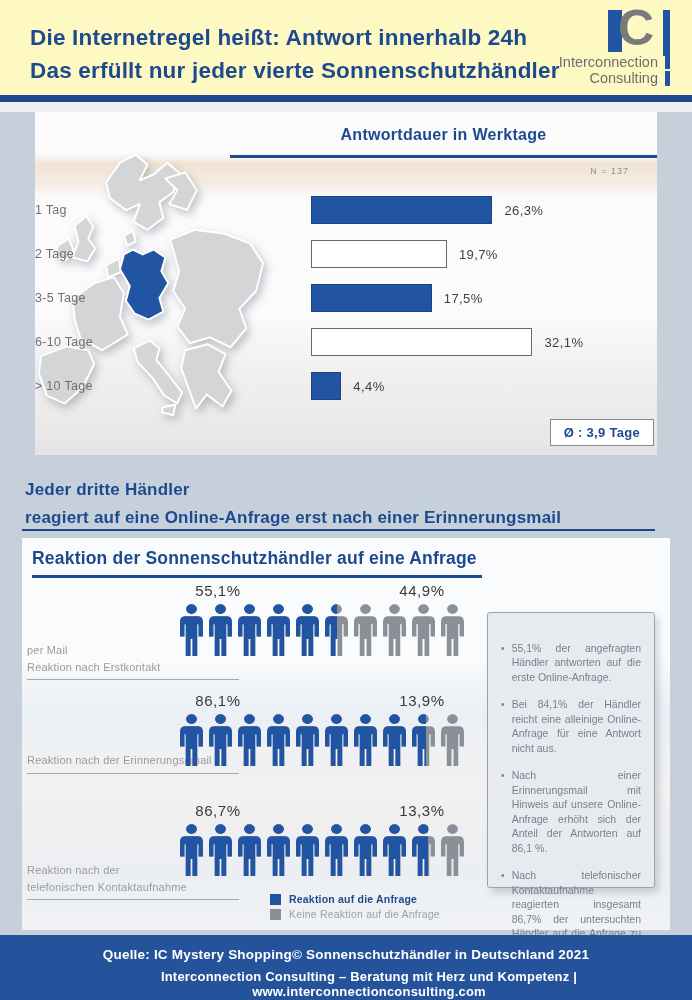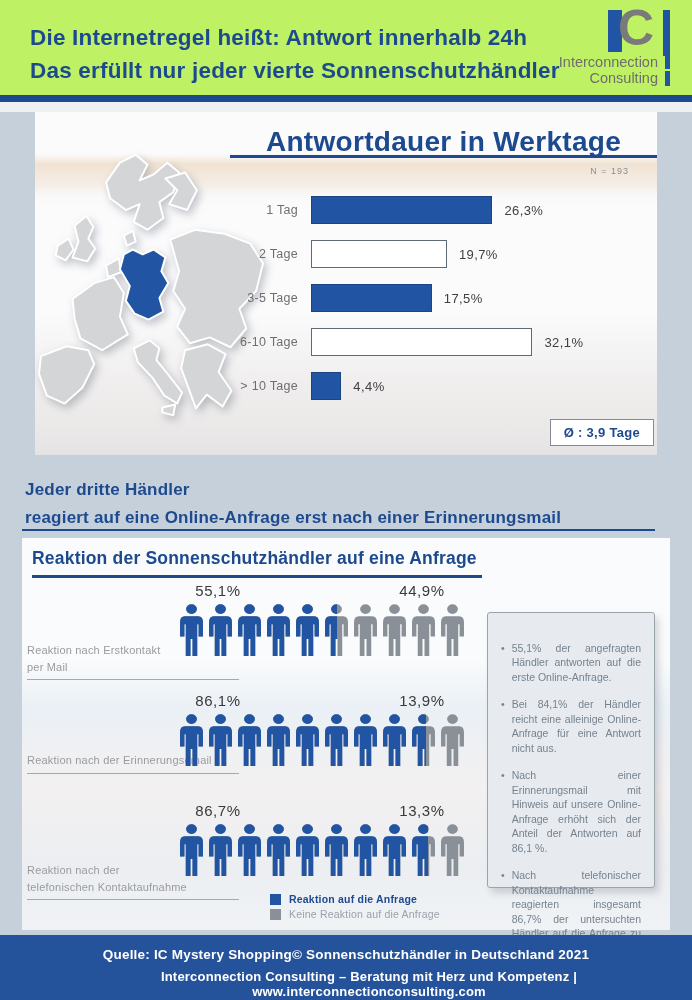--- a/index.html
+++ b/index.html
@@ -1,20 +1,20 @@
 <!DOCTYPE html>
 <html><head>
 <meta charset="utf-8">
 <style>
   html,body{margin:0;padding:0;}
   .page{position:relative;width:692px;height:1000px;overflow:hidden;
         background:#c6d0da;font-family:"Liberation Sans",sans-serif;}
 
   
-  .header{position:absolute;top:0;left:0;right:0;height:95px;background:#bef264;}
+  .header{position:absolute;top:0;left:0;right:0;height:95px;background:#fef9c3;}
   .header-title{position:absolute;left:30px;top:22px;font-size:22.5px;font-weight:bold;
         color:#1d4a8f;line-height:1.45;letter-spacing:.2px;}
   .header-rule{position:absolute;top:95px;left:0;right:0;height:7px;background:#1d4a8f;}
   .white-strip{position:absolute;top:102px;left:0;right:0;height:10px;background:#eef1f4;}
 
   .logo{position:absolute;right:8px;top:8px;width:160px;height:80px;}
   .logo .ic-i{position:absolute;right:62px;top:2px;width:14px;height:42px;background:#2155A3;}
   .logo .ic-c{position:absolute;right:30px;top:-9px;font-size:50px;font-weight:bold;color:#7a7a7a;}
   .logo .ic-bar{position:absolute;right:14px;top:2px;width:7px;height:46px;background:#2155A3;}
   .logo .name1{position:absolute;right:26px;top:46px;font-size:14.5px;color:#6e6e6e;}
@@ -23,26 +23,26 @@
   .logo .dbar2{position:absolute;right:14px;top:63px;width:5px;height:15px;background:#2155A3;}
 
   
   .card1{position:absolute;left:35px;top:112px;width:622px;height:343px;background:#fbfbfc;}
   .card1::before{content:'';position:absolute;inset:0;pointer-events:none;background:
      linear-gradient(180deg,rgba(255,255,255,0) 42px,rgba(228,198,162,.45) 52px,
         rgba(235,216,194,.40) 72px,rgba(246,243,239,.25) 84px,rgba(255,255,255,0) 95px),
      linear-gradient(180deg,rgba(255,255,255,0) 200px,rgba(219,213,209,.30) 262px,
         rgba(210,203,201,.38) 312px,rgba(201,198,200,.45) 343px);}
   .chart1-title{position:absolute;left:195px;right:0;top:14px;text-align:center;
-        font-size:28px;font-weight:bold;color:#1d4a8f;letter-spacing:.3px;}
+        font-size:16px;font-weight:bold;color:#1d4a8f;letter-spacing:.3px;}
   .chart1-rule{position:absolute;left:195px;right:0;top:43px;height:3px;background:#1d4a8f;}
   .sample-note{position:absolute;right:28px;top:54px;font-size:9px;color:#8b8f96;letter-spacing:1px;}
   .bars{position:absolute;left:0;top:76px;right:0;}
   .bar-row{display:flex;align-items:center;height:44px;}
-  .bar-label{width:276px;text-align:right;padding-right:13px;font-size:12.5px;color:#6f6f6f;
+  .bar-label{width:276px;padding-right:13px;font-size:12.5px;color:#6f6f6f;
         letter-spacing:.3px;flex:0 0 auto;box-sizing:border-box;}
   .bar{height:28px;flex:0 0 auto;box-sizing:border-box;}
   .bar-filled{background:#2155A3;border:1px solid #1a4484;}
   .bar-outline{background:#ffffff;border:1.5px solid #5e6a78;}
   .bar-value{margin-left:12px;font-size:13px;color:#3f3f3f;letter-spacing:.4px;}
   .avg-box{position:absolute;right:3px;bottom:9px;background:#ffffff;border:1.5px solid #848b94;
         color:#1d4a8f;font-weight:bold;font-size:13px;padding:5px 13px;letter-spacing:.3px;}
   .map-wrap{position:absolute;left:2px;top:40px;width:232px;height:276px;
         filter:drop-shadow(3px 4px 4px rgba(60,70,90,.30));}
 
@@ -129,21 +129,21 @@
           <path d="M127 258 L140 255 L138 266 L127 263 Z"></path>
           <path d="M135 88 L160 78 L190 82 L216 92 L229 112 L222 140 L205 158 L212 178 L196 197 L175 187 L155 193 L142 176 L150 158 L138 140 L144 120 Z"></path>
           <path d="M150 200 L173 194 L191 204 L184 222 L197 241 L188 257 L172 245 L161 259 L154 240 L146 218 Z"></path>
           <path d="M70 114 L83 107 L85 121 L72 126 Z"></path>
         </g>
         <path fill="#2155A3" stroke="#ffffff" stroke-width="2" stroke-linejoin="round" d="M88 103 L97 98 L107 103 L118 98 L130 106 L126 120 L133 132 L124 147 L128 161 L113 169 L99 163 L90 150 L94 135 L84 118 Z"></path>
       </svg>
     </div>
     <div class="chart1-title">Antwortdauer in Werktage</div>
     <div class="chart1-rule"></div>
-    <div class="sample-note">N = 193</div>
+    <div class="sample-note">N = 137</div>
     <div class="bars">
         <div class="bar-row">
           <div class="bar-label">1 Tag</div>
           <div class="bar bar-filled" style="width: 181.47px;"></div>
           <div class="bar-value">26,3%</div>
         </div>
         <div class="bar-row">
           <div class="bar-label">2 Tage</div>
           <div class="bar bar-outline" style="width: 135.93px;"></div>
           <div class="bar-value">19,7%</div>
@@ -172,22 +172,22 @@
     <div>reagiert auf eine Online-Anfrage erst nach einer Erinnerungsmail</div>
   </div>
   <div class="statement-rule"></div>
 
   <div class="card2">
     <div class="chart2-title">Reaktion der Sonnenschutzhändler auf eine Anfrage</div>
     <div class="chart2-rule"></div>
     <div class="picto-rows">
         <div class="picto-row">
           <div class="row-label">
+            <div>per Mail</div>
             <div>Reaktion nach Erstkontakt</div>
-            <div>per Mail</div>
           </div>
           <div class="pct pct-yes">55,1%</div>
           <div class="pct pct-no">44,9%</div>
           <div class="icons">
             <span class="person">
               <svg viewBox="0 0 40 80" width="27" height="56" xmlns="http://www.w3.org/2000/svg">
                 <ellipse cx="20" cy="7.5" rx="8" ry="7.2" fill="#8a9097"></ellipse>
                 <path d="M10 18 L30 18 Q37 18 37 27 L37 48 L30.5 48 L30.5 30 L28.5 30 L28.5 77 L21.5 77 L21.5 52 L18.5 52 L18.5 77 L11.5 77 L11.5 30 L9.5 30 L9.5 48 L3 48 L3 27 Q3 18 10 18 Z" fill="#8a9097"></path>
               </svg>
               <span class="person-fill" style="width:100%">

